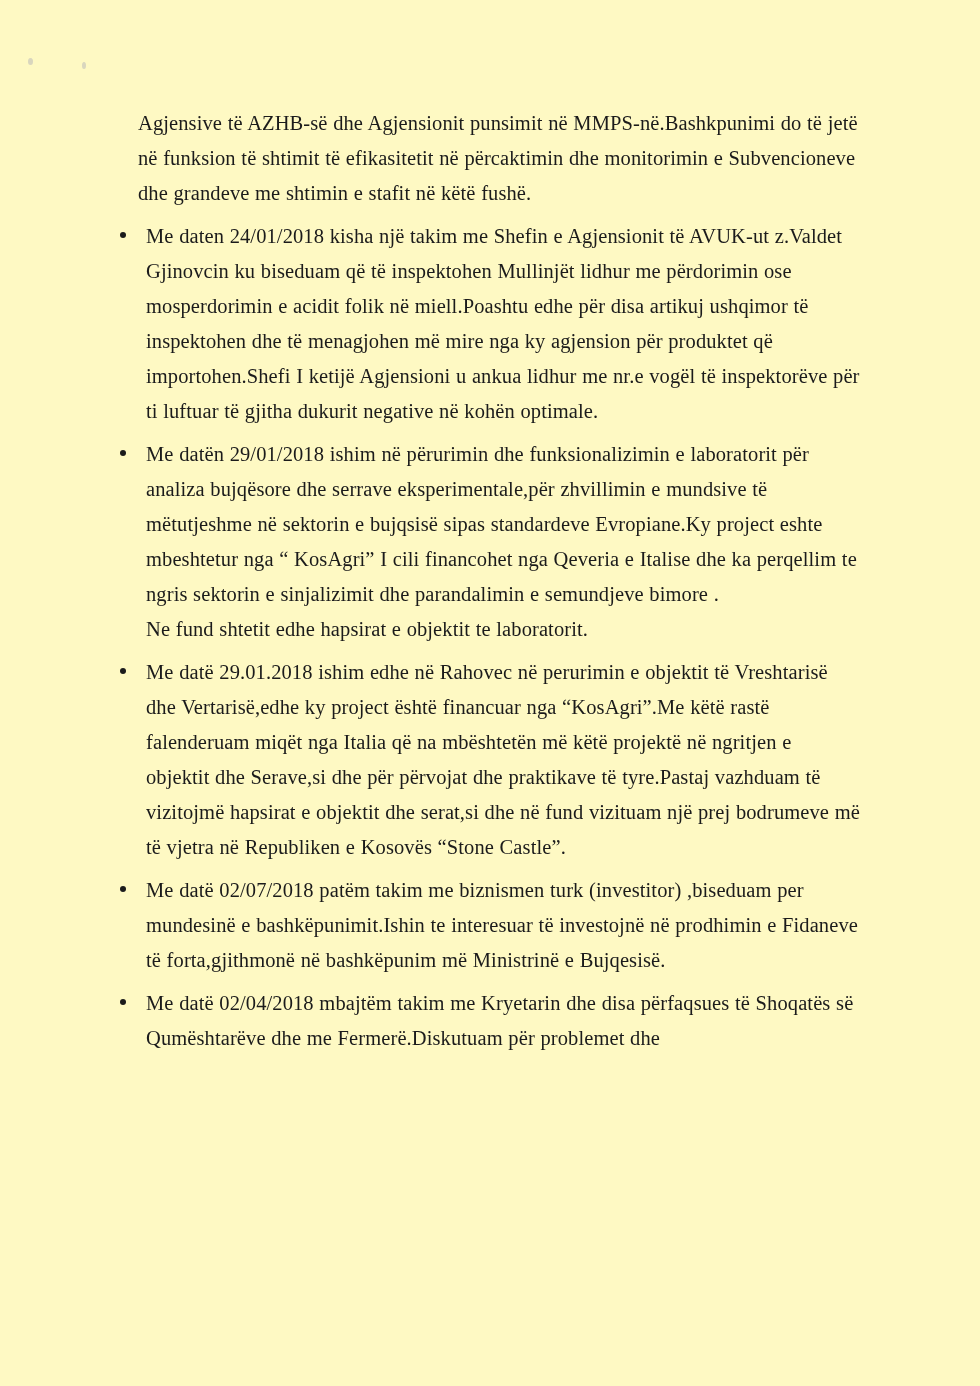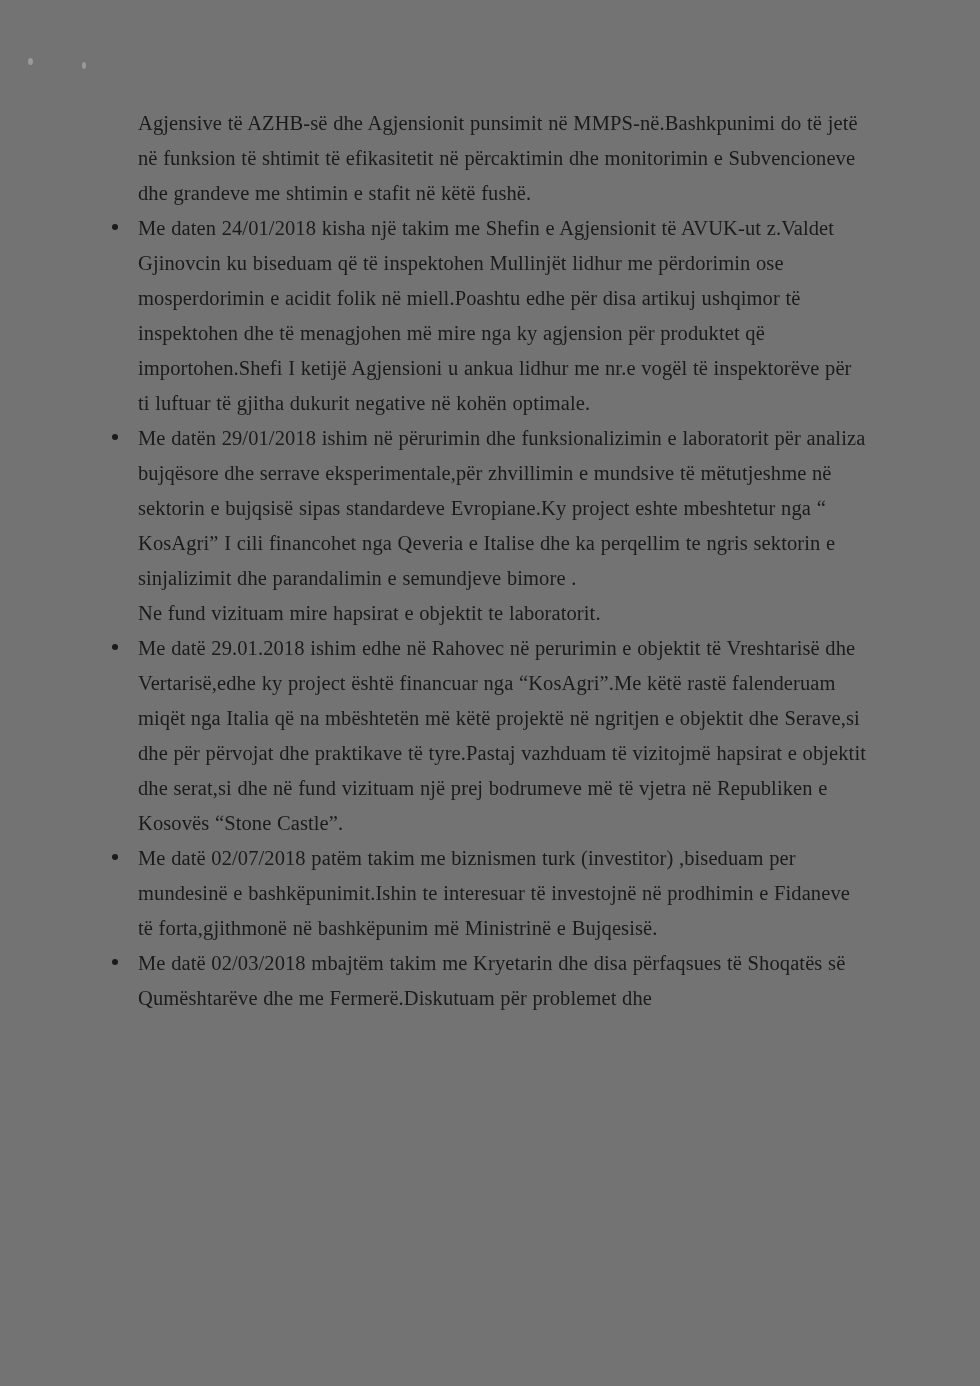--- a/index.html
+++ b/index.html
@@ -7,21 +7,21 @@
     padding: 0;
     background: #ffffff;
   }
   body {
     font-family: "Liberation Serif", "DejaVu Serif", serif;
   }
   .page {
     position: relative;
     width: 980px;
     height: 1386px;
-    background: #737373;
+    background: #fef9c3;
     overflow: hidden;
   }
   
   .speck {
     position: absolute;
     background: #b9b9b9;
     border-radius: 50%;
     opacity: .55;
   }
   .speck.s1 { left: 28px; top: 58px; width: 5px; height: 7px; }
@@ -45,21 +45,21 @@
 
   
   p.para {
     margin: 0;
     padding: 0;
   }
 
   
   .bullet {
     position: relative;
-    margin: 0;
+    margin: 8px;
     padding: 0 0 0 0;
   }
   .bullet > .dot {
     position: absolute;
     left: -26px;
     top: 13px;
     width: 6px;
     height: 6px;
     background: #1b1b1b;
     border-radius: 50%;
@@ -86,32 +86,32 @@
     <p class="para">Agjensive të AZHB-së dhe Agjensionit punsimit në MMPS-në.Bashkpunimi do të jetë në funksion të shtimit të efikasitetit në përcaktimin dhe monitorimin e Subvencioneve dhe grandeve me shtimin e stafit në këtë fushë.</p>
 
     <div class="bullet">
       <span class="dot"></span>
       <span class="txt">Me daten 24/01/2018 kisha një takim me Shefin e Agjensionit të AVUK-ut z.Valdet Gjinovcin ku biseduam që të inspektohen Mullinjët lidhur me përdorimin ose mosperdorimin e acidit folik në miell.Poashtu edhe për disa artikuj ushqimor të inspektohen dhe të menagjohen më mire nga ky agjension për produktet që importohen.Shefi I ketijë Agjensioni u ankua lidhur me nr.e vogël të inspektorëve për ti luftuar të gjitha dukurit negative në kohën optimale.</span>
     </div>
 
     <div class="bullet">
       <span class="dot"></span>
       <span class="txt">Me datën 29/01/2018 ishim në përurimin dhe funksionalizimin e laboratorit për analiza bujqësore dhe serrave eksperimentale,për zhvillimin e mundsive të mëtutjeshme në sektorin e bujqsisë sipas standardeve Evropiane.Ky project eshte mbeshtetur nga “ KosAgri” I cili financohet nga Qeveria e Italise dhe ka perqellim  te ngris sektorin e  sinjalizimit dhe parandalimin e semundjeve bimore .</span>
-      <p class="subpara">Ne fund vizituam mire hapsirat e objektit te laboratorit.</p>
+      <p class="subpara">Ne fund shtetit edhe hapsirat e objektit te laboratorit.</p>
     </div>
 
     <div class="bullet">
       <span class="dot"></span>
       <span class="txt">Me datë 29.01.2018 ishim edhe në Rahovec në perurimin e objektit të Vreshtarisë dhe Vertarisë,edhe ky project është financuar nga “KosAgri”.Me këtë rastë falenderuam miqët  nga Italia që na mbështetën më këtë projektë në ngritjen e objektit dhe Serave,si dhe për përvojat dhe praktikave  të tyre.Pastaj vazhduam të vizitojmë  hapsirat e objektit dhe serat,si dhe në fund vizituam një prej bodrumeve më të vjetra  në Republiken e Kosovës “Stone Castle”.</span>
     </div>
 
     <div class="bullet">
       <span class="dot"></span>
       <span class="txt">Me datë 02/07/2018 patëm takim me biznismen turk (investitor) ,biseduam per mundesinë e bashkëpunimit.Ishin te interesuar të investojnë në prodhimin e Fidaneve të forta,gjithmonë në bashkëpunim më Ministrinë e Bujqesisë.</span>
     </div>
 
     <div class="bullet">
       <span class="dot"></span>
-      <span class="txt">Me datë 02/03/2018 mbajtëm takim me Kryetarin dhe disa përfaqsues të Shoqatës së Qumështarëve dhe me Fermerë.Diskutuam për problemet dhe</span>
+      <span class="txt">Me datë 02/04/2018 mbajtëm takim me Kryetarin dhe disa përfaqsues të Shoqatës së Qumështarëve dhe me Fermerë.Diskutuam për problemet dhe</span>
     </div>
 
   </div>
 </div>
 
 </body></html>

